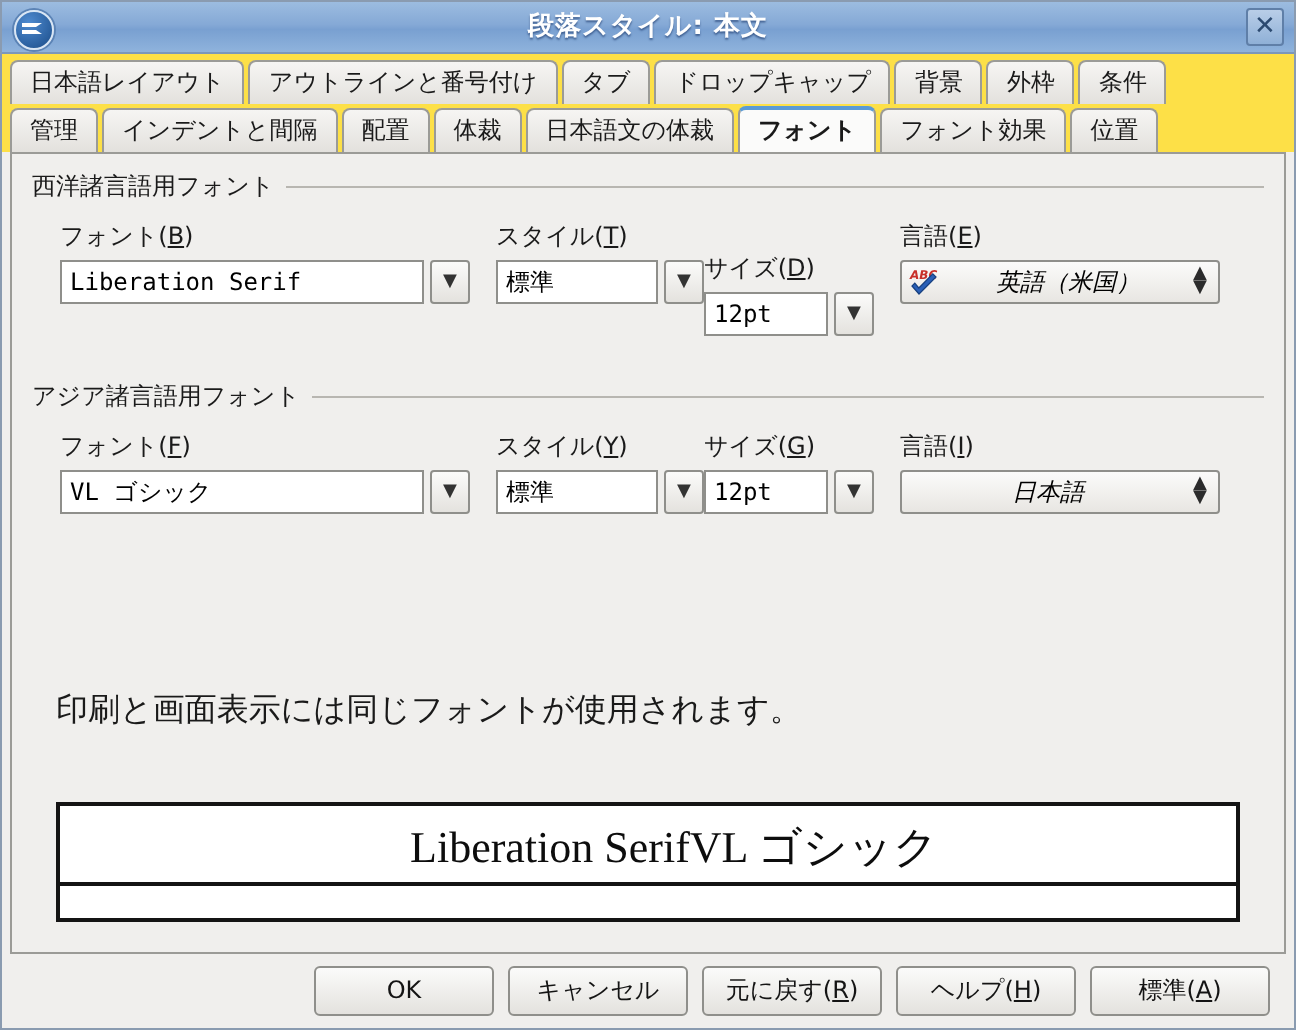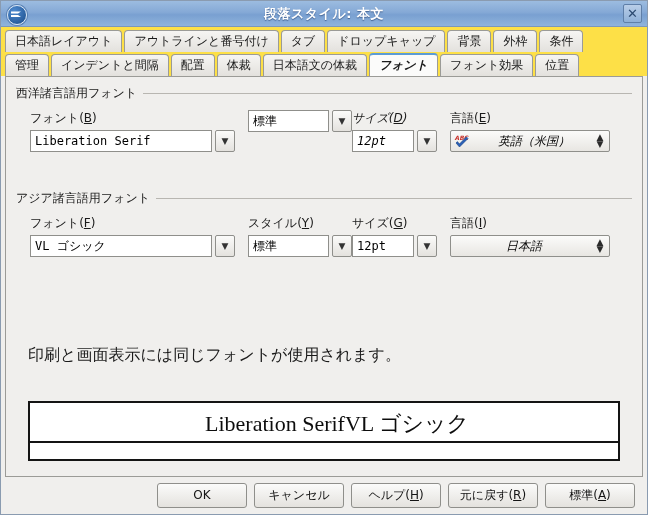--- a/index.html
+++ b/index.html
@@ -97,21 +97,20 @@
     position: relative;
   }
   .tab.active {
     background: #fbfbfa;
     border-color: #9b9b97;
     border-top: 2px solid #5b9bd5;
     font-weight: bold;
     height: 23px;
     line-height: 20px;
     z-index: 3;
-    font-style: italic;
   }
   #tab-row2-wrap { position: relative; }
   
   #panel {
     position: relative;
     margin: 0 4px;
     box-sizing: border-box;
     height: 401px;
     background: #f0efed;
     border: 1px solid #9b9b97;
@@ -323,27 +322,28 @@
 
         <div class="field" style="left:14px; top:0; width:210px;">
           <div class="field-label"><span>フォント(</span><u>B</u><span>)</span></div>
           <div class="combo">
             <div class="txt" style="width:182px;">Liberation Serif</div>
             <div class="arrow">▼</div>
           </div>
         </div>
 
         <div class="field" style="left:232px; top:0; width:108px;">
+          <div class="field-label"><span>スタイル(</span><u>T</u><span>)</span></div>
           <div class="combo">
             <div class="txt" style="width:81px;">標準</div>
             <div class="arrow">▼</div>
           </div>
         </div>
 
-        <div class="field" style="left:336px; top:0; width:88px;font-style:italic;">
+        <div class="field" style="left:336px; top:16px; width:88px;">
           <div class="field-label"><span>サイズ(</span><u>D</u><span>)</span></div>
           <div class="combo">
             <div class="txt" style="width:62px;">12pt</div>
             <div class="arrow">▼</div>
           </div>
         </div>
 
         <div class="field" style="left:434px; top:0; width:160px;">
           <div class="field-label"><span>言語(</span><u>E</u><span>)</span></div>
           <div class="langbox">
@@ -407,18 +407,18 @@
 
     <div id="preview">
       <div id="preview-line"></div>
       <div id="preview-text">Liberation SerifVL ゴシック</div>
     </div>
   </div>
 
   <div id="buttonbar">
     <div class="btn"><span>OK</span><u></u><span></span></div>
     <div class="btn"><span>キャンセル</span><u></u><span></span></div>
+    <div class="btn"><span>元に戻す(</span><u>R</u><span>)</span></div>
     <div class="btn"><span>ヘルプ(</span><u>H</u><span>)</span></div>
-    <div class="btn"><span>元に戻す(</span><u>R</u><span>)</span></div>
     <div class="btn"><span>標準(</span><u>A</u><span>)</span></div>
   </div>
 
 </div>
 
 </body></html>

